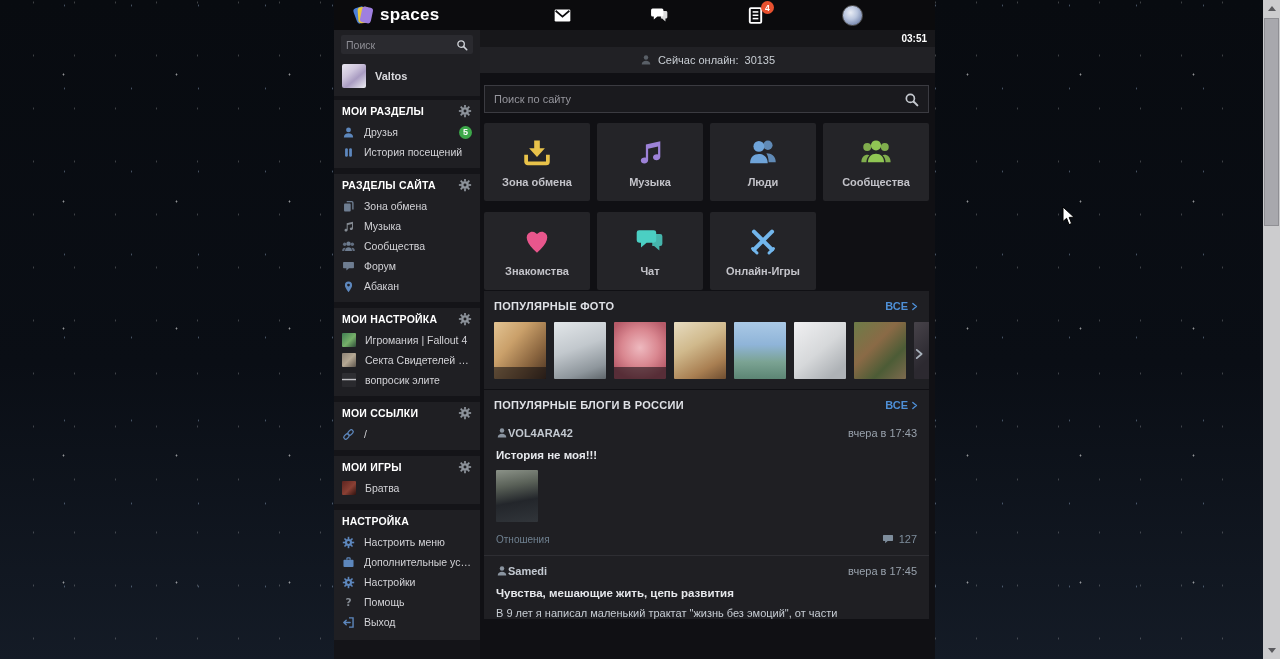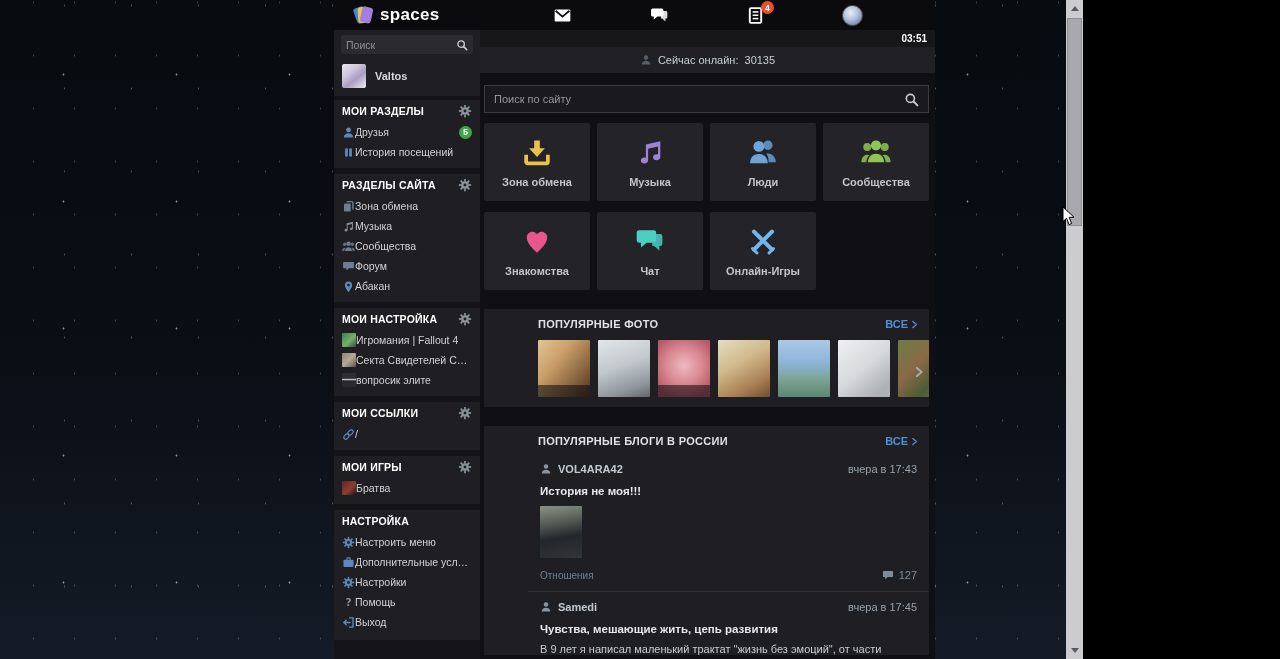--- a/index.html
+++ b/index.html
@@ -1,18 +1,18 @@
 <!DOCTYPE html>
 <html><head>
 <meta charset="utf-8">
 <style>
   * { margin:0; padding:0; box-sizing:border-box; }
   body { font-family:"Liberation Sans","DejaVu Sans",sans-serif; background:#000; }
   .page {
-    position:relative; width:1083px; height:659px; overflow:hidden;
+    position:relative; width:1280px; height:659px; overflow:hidden;
     background-color:#090c11;
     background-image:
       radial-gradient(rgba(255,255,255,.55) .6px, transparent 1.2px),
       radial-gradient(rgba(170,195,230,.38) .5px, transparent 1px),
       radial-gradient(rgba(255,255,255,.22) .5px, transparent 1px),
       linear-gradient(180deg,#080b10 0%,#0a0e15 55%,#141b26 100%);
     background-size:113px 127px, 67px 83px, 41px 53px, 100% 100%;
     background-position:7px 11px, 31px 47px, 13px 29px, 0 0;
   }
   .app { position:absolute; left:334px; top:0; width:601px; height:659px; display:flex; flex-direction:column; }
@@ -45,21 +45,21 @@
   .sb-input input::placeholder { color:#8f8f96; }
   .sb-input svg { width:12px; height:12px; color:#cfd2d8; }
   .sb-user { display:flex; align-items:center; gap:9px; padding:6px 8px 8px; cursor:pointer; }
   .sb-avatar { width:24px; height:24px; border-radius:2px;
     background:linear-gradient(140deg,#e9e6ef 0%,#cfc6dd 35%,#a99cc2 60%,#efeff3 100%); }
   .sb-username { color:#dadade; font-size:11px; font-weight:bold; }
   .sb-head { height:22px; display:flex; align-items:center; justify-content:space-between; padding:0 8px; }
   .sb-head-title { color:#fff; font-size:10.5px; font-weight:bold; letter-spacing:.2px; }
   .sb-gear { width:14px; height:14px; color:#8d939b; cursor:pointer; }
   .sb-gear svg { width:14px; height:14px; }
-  .sb-item { height:20px; display:flex; align-items:center; padding:0 8px; cursor:pointer; }
+  .sb-item { height:20px; display:flex; align-items:center; gap:9px; padding:0 8px; cursor:pointer; }
   .sb-ico { width:13px; height:13px; flex:0 0 13px; display:flex; align-items:center; justify-content:center; }
   .sb-ico svg { width:13px; height:13px; }
   .c-blue { color:#5d87bd; }
   .c-gray { color:#858b93; }
   .c-bgray { color:#6e7d91; }
   .sb-label { color:#d2d2d6; font-size:10.5px; white-space:nowrap; overflow:hidden; text-overflow:ellipsis; flex:1; }
   .sb-badge { min-width:13px; height:13px; border-radius:7px; background:#3da84a; color:#fff; font-size:9px; font-weight:bold;
     display:flex; align-items:center; justify-content:center; padding:0 3px; }
   .sb-thumb { width:14px; height:14px; border-radius:1px; flex:0 0 14px; }
   .t-green { background:linear-gradient(135deg,#3f7d52,#77b06a 55%,#2e4d38); }
@@ -84,21 +84,21 @@
 
   .tiles { display:grid; grid-template-columns:repeat(4,1fr); gap:7px; margin-top:10px; }
   .tiles.second { margin-top:11px; }
   .tile { height:78px; background:#242428; border-radius:2px; display:flex; flex-direction:column;
     align-items:center; justify-content:center; gap:9px; cursor:pointer; }
   .tile svg { width:30px; height:30px; }
   .tile-label { font-size:11px; font-weight:bold; color:#c3c3c9; }
   .ti-gold { color:#e8c24a; } .ti-purple { color:#9d82d8; } .ti-blue { color:#6fa4d9; } .ti-green { color:#90c654; }
   .ti-pink { color:#e8568c; } .ti-teal { color:#4bcfc3; } .ti-tan { color:#d8bd74; } .ti-lblue { color:#72b6ec; }
 
-  .section-block { margin-top:19px; background:#1f1f23;padding-left:44px; }
+  .section-block { margin-top:1px; background:#1f1f23; }
   .section-head { display:flex; justify-content:space-between; align-items:center; padding:9px 10px 7px; }
   .section-title { font-size:11px; font-weight:bold; color:#dfe1e6; letter-spacing:.3px; }
   .all-link { display:flex; align-items:center; gap:2px; color:#4e8fd6; font-weight:bold; font-size:11px; cursor:pointer;justify-content:flex-end; }
   .all-link svg { width:9px; height:9px; }
 
   .photo-strip { position:relative; display:flex; gap:8px; padding:3px 10px 10px; overflow:hidden; }
   .photo { width:52px; height:57px; flex:0 0 auto; border-radius:1px; cursor:pointer; position:relative; }
   .photo.cap::after { content:""; position:absolute; left:0; right:0; bottom:0; height:12px; background:rgba(10,10,14,.55); }
   .p1 { background:linear-gradient(130deg,#e3c493 0%,#caa06a 35%,#8a653f 70%,#4a3322 100%); }
   .p2 { background:linear-gradient(160deg,#e2e6e9 0%,#c2c8cd 45%,#8e969c 80%,#5f666b 100%); }
@@ -107,21 +107,21 @@
   .p5 { background:linear-gradient(180deg,#aac9e6 0%,#8fb4d8 40%,#7ba393 70%,#5c8574 100%); }
   .p6 { background:linear-gradient(140deg,#f0f0f2 0%,#d6d8da 50%,#aeb2b6 85%); }
   .p7 { background:linear-gradient(135deg,#6d7c48 0%,#8a6a46 40%,#4c5c36 70%,#7d6a4e 100%); }
   .p8 { width:16px; background:linear-gradient(135deg,#47434a,#2c2930 70%); }
   .photo-next { position:absolute; right:3px; top:50%; transform:translateY(-50%); color:#a9b2bc; cursor:pointer;
     width:14px; height:18px; display:flex; align-items:center; justify-content:center; }
   .photo-next svg { width:12px; height:14px; }
 
   .blog-post { padding:9px 12px 0; }
   .post-head { display:flex; justify-content:space-between; align-items:center; font-size:11px; }
-  .post-author { display:flex; gap:6px; align-items:center; font-weight:bold; color:#c3c9d1; cursor:pointer; }
+  .post-author { display:flex; gap:0; align-items:center; font-weight:bold; color:#c3c9d1; cursor:pointer; }
   .post-author svg { width:12px; height:12px; color:#8a94a0; }
   .post-time { color:#98a1ac; }
   .post-title { margin-top:10px; font-weight:bold; font-size:11.5px; color:#e6e8ec; cursor:pointer; }
   .post-text { margin-top:8px; font-size:11px; color:#c7cdd4; }
   .post-img { margin-top:9px; width:42px; height:52px; border-radius:1px; cursor:pointer; }
   .pi-1 { background:linear-gradient(170deg,#8b9288 0%,#5a6158 30%,#23262b 60%,#31353a 100%); }
   .post-foot { display:flex; justify-content:space-between; align-items:center; margin-top:11px; padding-bottom:10px; }
   .post-category { color:#6f8090; font-size:10px; cursor:pointer; }
   .post-comments { display:flex; gap:5px; align-items:flex-end; color:#7e8d9c; font-size:11px; cursor:pointer; }
   .post-comments svg { width:12px; height:12px; color:#7e8d9c; }

